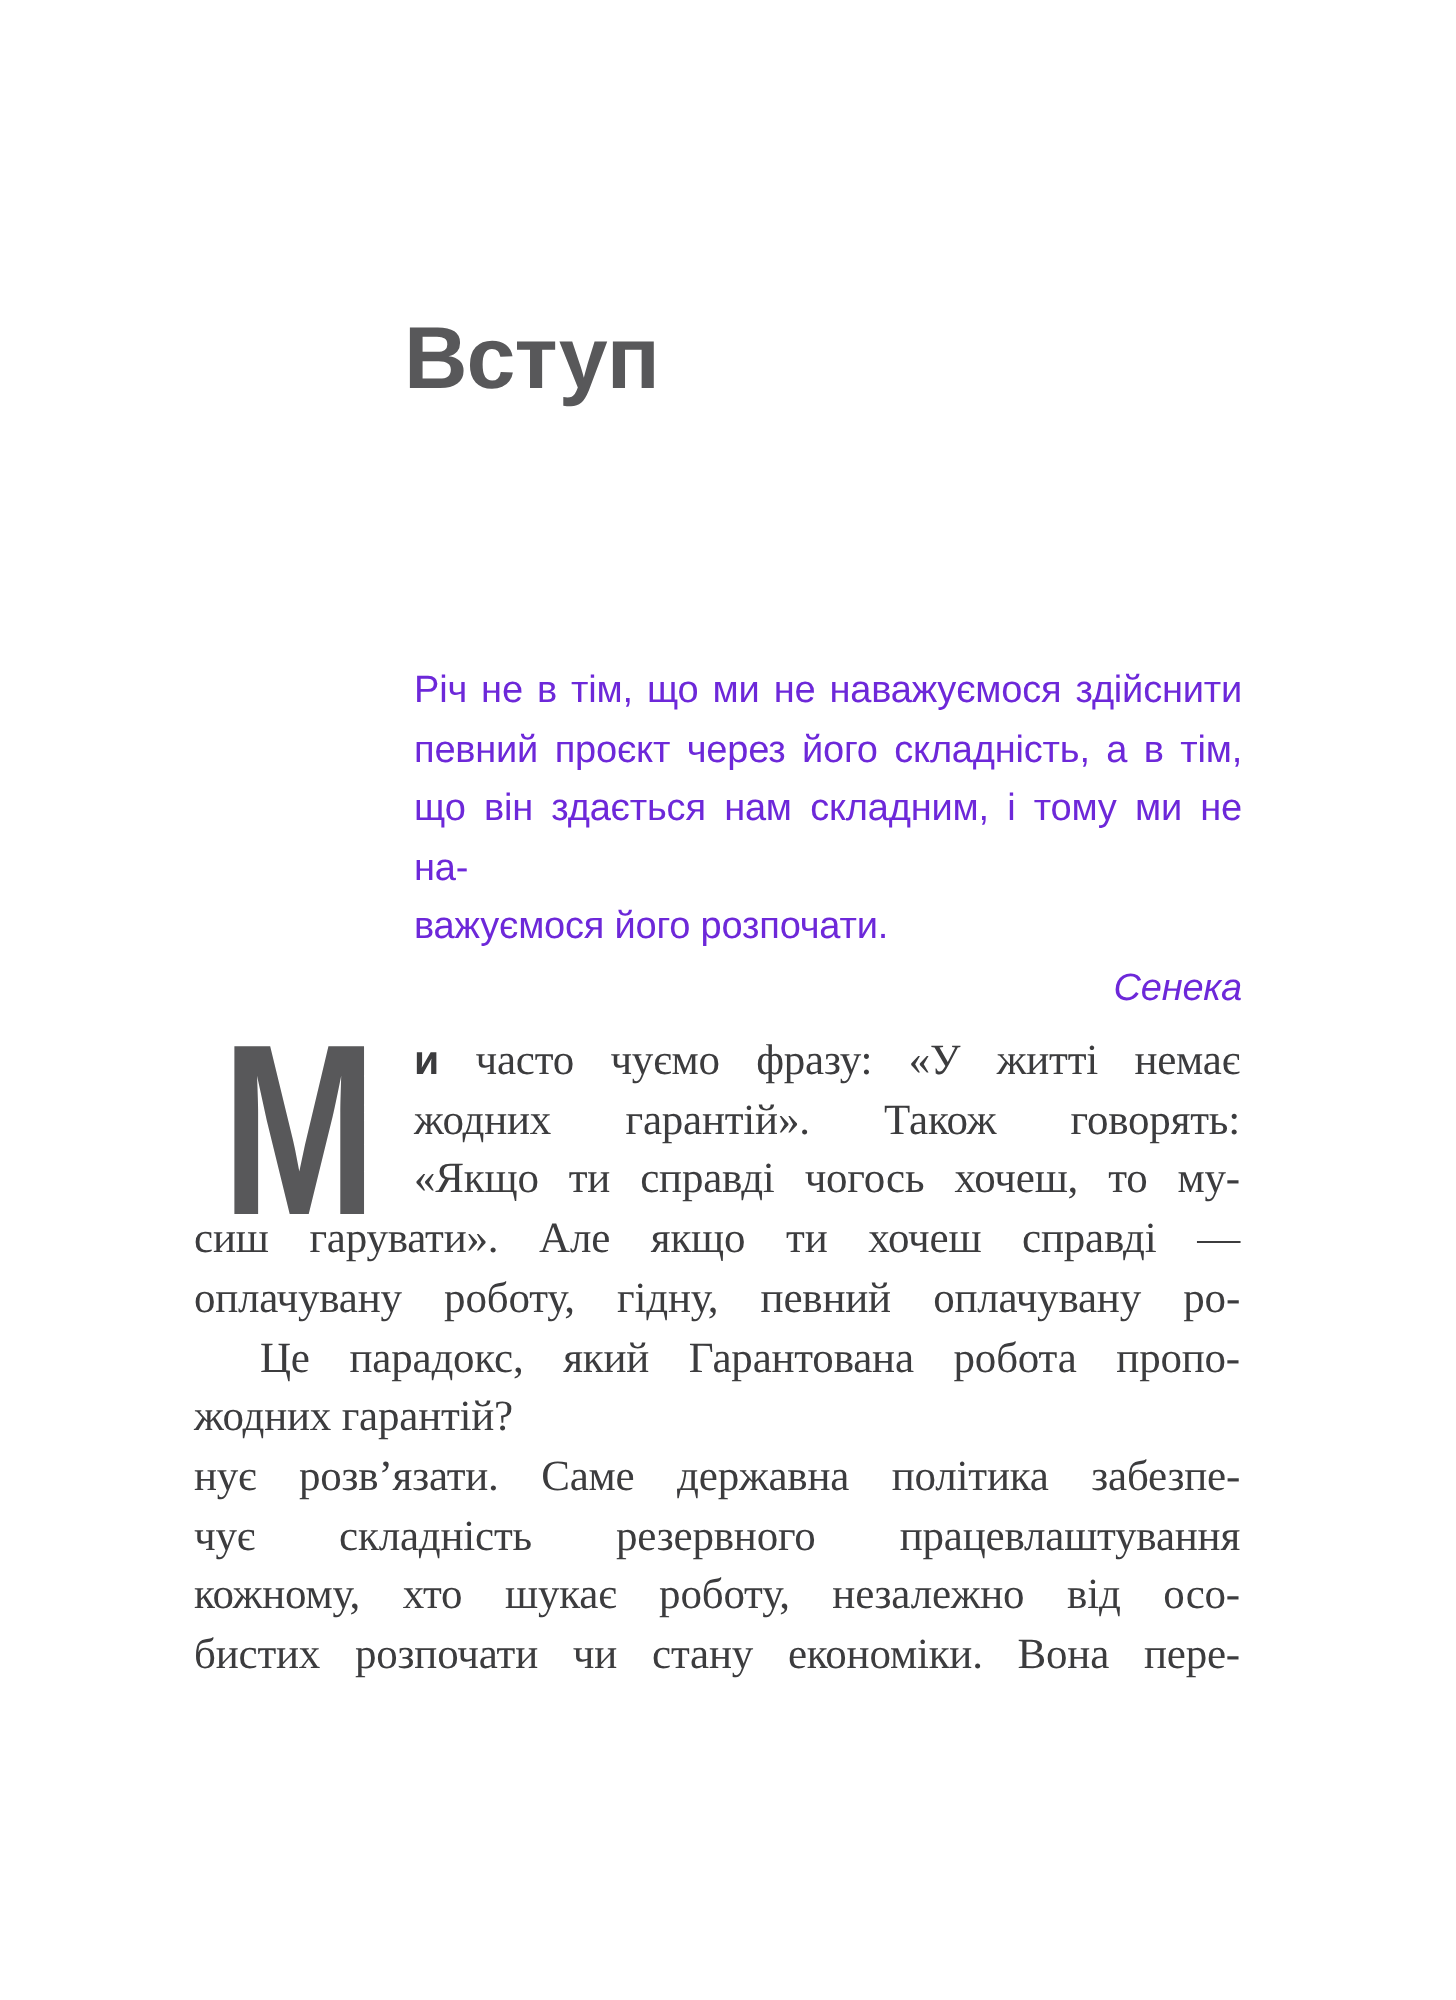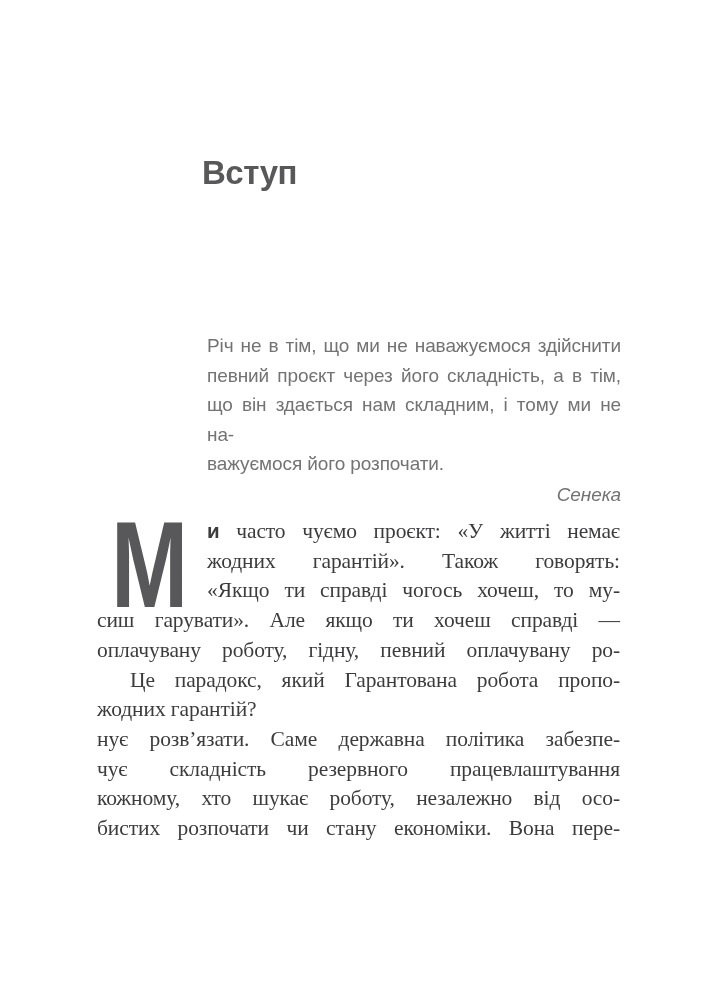--- a/index.html
+++ b/index.html
@@ -13,35 +13,35 @@
     height: 1000px;
     background: #ffffff;
     overflow: hidden;
   }
   .chapter-title {
     position: absolute;
     left: 202px;
     top: 134px;
     font-family: "Liberation Sans", sans-serif;
     font-weight: bold;
-    font-size: 33px;
+    font-size: 44px;
     line-height: 33px;
     letter-spacing: -0.5px;
     color: #58585a;
   }
   .epigraph {
     position: absolute;
     left: 207px;
     top: 331px;
     width: 414px;
     font-family: "Liberation Sans", sans-serif;
     font-size: 19px;
     line-height: 29.5px;
     letter-spacing: -0.1px;
-    color: #737373;
+    color: #6d28d9;
   }
   .eline.j {
     text-align: justify;
     text-align-last: justify;
   }
   .epigraph-attribution {
     text-align: right;
     font-style: italic;
     margin-top: 1px;
   }
@@ -93,21 +93,21 @@
     <div class="eline j">Річ не в тім, що ми не наважуємося здійснити</div>
     <div class="eline j">певний проєкт через його складність, а в тім,</div>
     <div class="eline j">що він здається нам складним, і тому ми не на-</div>
     <div class="eline">важуємося його розпочати.</div>
     <div class="eline epigraph-attribution">Сенека</div>
   </div>
 
   <div class="body-text">
     <span class="drop-cap">М</span>
 
-    <div class="bline j dc-indent"><span class="lead-word">и</span> <span>часто чуємо проєкт: «У житті немає</span></div>
+    <div class="bline j dc-indent"><span class="lead-word">и</span> <span>часто чуємо фразу: «У житті немає</span></div>
     <div class="bline j dc-indent">жодних гарантій». Також говорять:</div>
     <div class="bline j dc-indent">«Якщо ти справді чогось хочеш, то му-</div>
     <div class="bline j">сиш гарувати». Але якщо ти хочеш справді —</div>
     <div class="bline j">оплачувану роботу, гідну, певний оплачувану ро-</div>
     <div class="bline j p-indent">Це парадокс, який Гарантована робота пропо-</div>
     <div class="bline">жодних гарантій?</div>
     <div class="bline j">нує розв’язати. Саме державна політика забезпе-</div>
     <div class="bline j">чує складність резервного працевлаштування</div>
     <div class="bline j">кожному, хто шукає роботу, незалежно від осо-</div>
     <div class="bline j">бистих розпочати чи стану економіки. Вона пере-</div>

